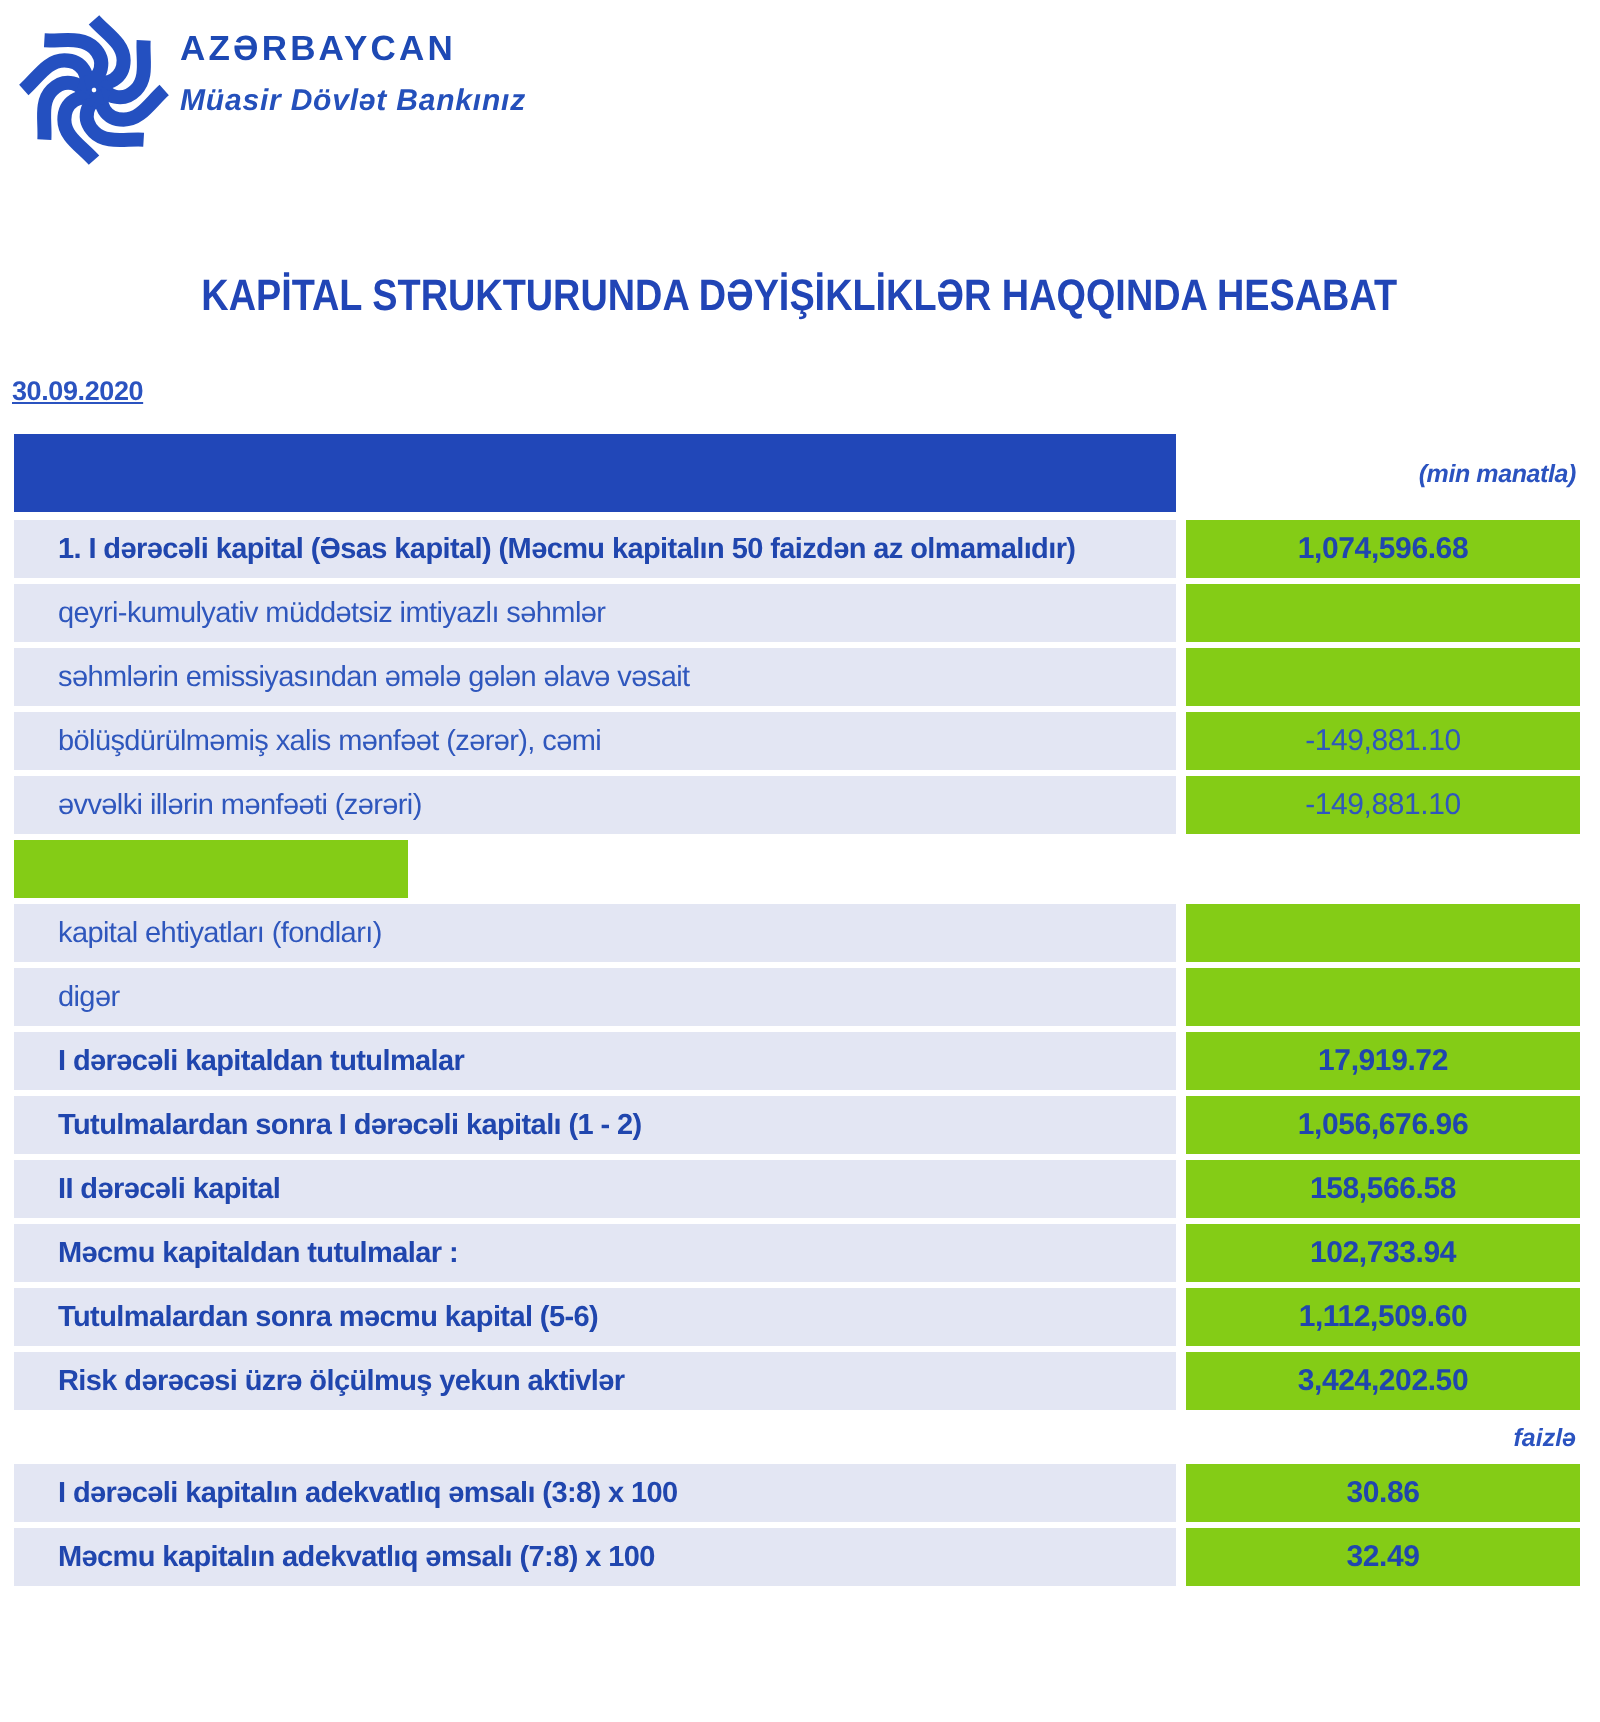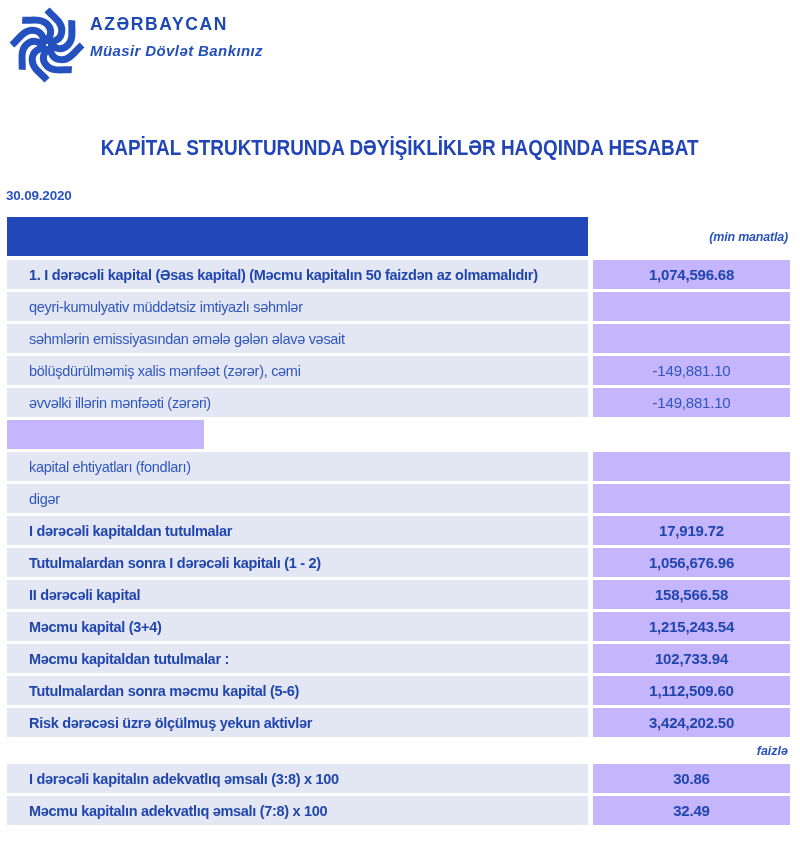--- a/index.html
+++ b/index.html
@@ -26,40 +26,40 @@
 
   
   .report-title {
     margin-top: 34px; text-align: center;
     font-size: 22px; font-weight: 700; color: #2145b6;
     line-height: 28px; white-space: nowrap;
   }
   .report-title > span { display: inline-block; transform: scaleX(0.86); transform-origin: 50% 50%; letter-spacing: 0px; }
   .report-date {
     margin: 26px 0 0 6px;
-    font-size: 13.5px; font-weight: 600; color: #2b53c0; letter-spacing: -0.2px;
+    font-size: 13.5px; font-weight: 600; color: #2b53c0; letter-spacing: -0.2px; text-decoration: underline;
   }
 
   
   .table { margin: 14px 10px 0 7px; width: 783px; }
   .thead-row { display: flex; column-gap: 5px; align-items: stretch; margin-bottom: 4px; }
   .header-bar { width: 581px; height: 39px; background: #2147b8; }
   .unit-note {
     width: 197px; display: flex; align-items: center; justify-content: flex-end;
     font-size: 12.5px; font-style: italic; font-weight: 600; color: #2b53c0;
     padding-right: 2px; letter-spacing: -0.2px;
   }
   .row { display: flex; column-gap: 5px; margin-bottom: 3px; }
   .cell { height: 29px; display: flex; align-items: center; text-align: center; }
   .cell.label {
     width: 581px; background: #e3e6f3; padding-left: 22px;
     font-size: 14.5px; color: #2f57bd; letter-spacing: -0.3px; white-space: nowrap;
   }
   .cell.value {
-    width: 197px; background: #c4b5fd; justify-content: center;
+    width: 197px; background: #84cc16; justify-content: center;
     font-size: 15px; color: #2f57bd; letter-spacing: -0.2px;
   }
   .row.bold .cell.label, .row.bold .cell.value { font-weight: 700; color: #2046ae; }
   .percent-note {
     margin: 7px 2px 6px 0; text-align: right;
     font-size: 12.5px; font-style: italic; font-weight: 600; color: #2b53c0;
   }
 </style>
 </head>
 <body>
@@ -135,24 +135,20 @@
       </div>
       <div class="row bold">
         <div class="cell label">Tutulmalardan  sonra I dərəcəli kapitalı (1 - 2)</div>
         <div class="cell value">1,056,676.96</div>
       </div>
       <div class="row bold">
         <div class="cell label">II dərəcəli  kapital</div>
         <div class="cell value">158,566.58</div>
       </div>
       <div class="row bold">
-        <div class="cell label">Məcmu kapital (3+4)</div>
-        <div class="cell value">1,215,243.54</div>
-      </div>
-      <div class="row bold">
         <div class="cell label">Məcmu kapitaldan tutulmalar :</div>
         <div class="cell value">102,733.94</div>
       </div>
       <div class="row bold">
         <div class="cell label">Tutulmalardan sonra məcmu kapital (5-6)</div>
         <div class="cell value">1,112,509.60</div>
       </div>
       <div class="row bold">
         <div class="cell label">Risk dərəcəsi üzrə ölçülmuş  yekun aktivlər</div>
         <div class="cell value">3,424,202.50</div>

